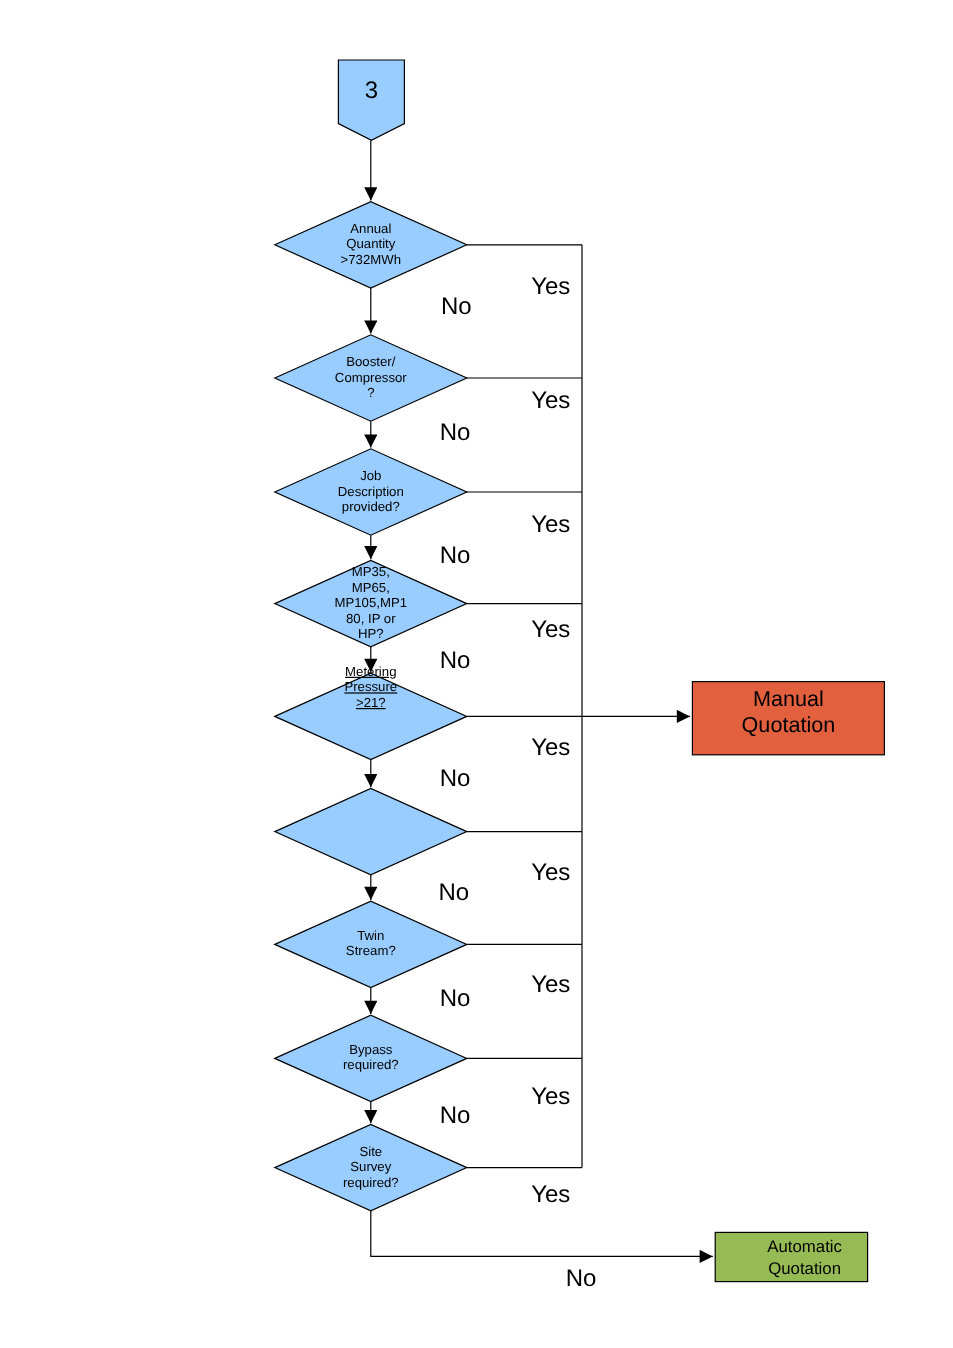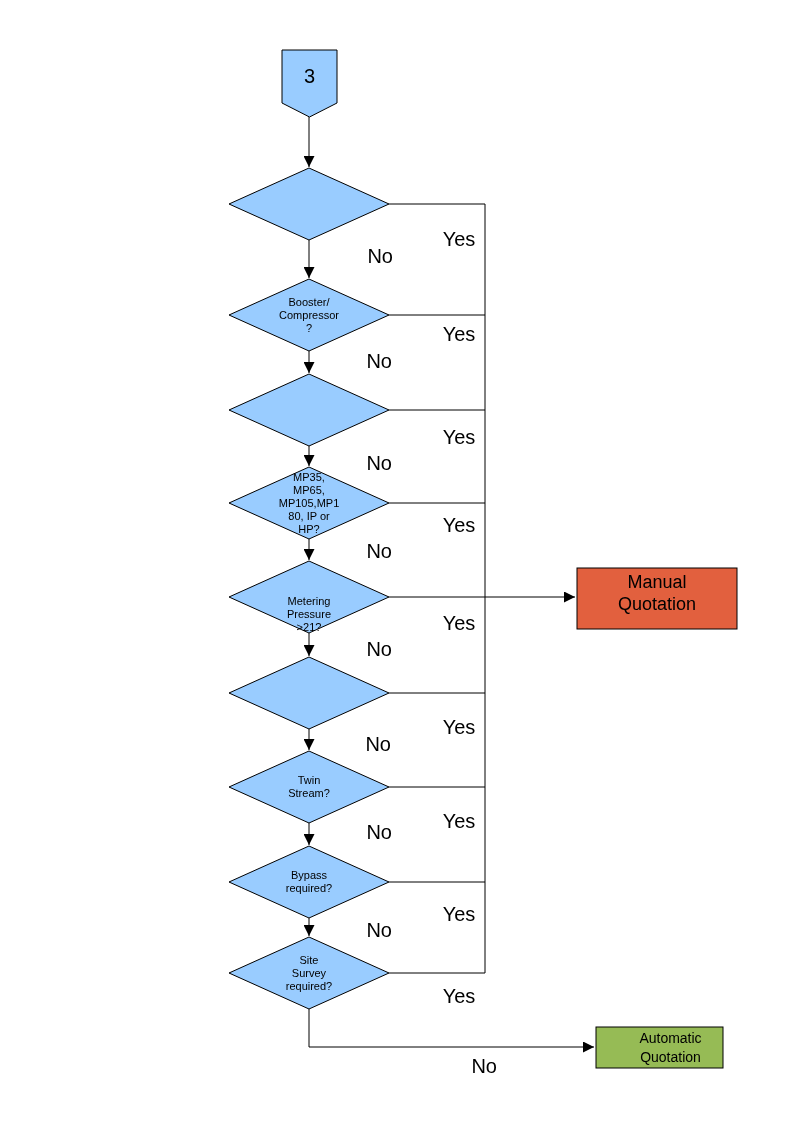--- a/index.html
+++ b/index.html
@@ -92,29 +92,35 @@
     <line x1="485" y1="597" x2="575" y2="597" marker-end="url(#arrow)"></line>
 
     <polyline points="309,1009 309,1047 594,1047" marker-end="url(#arrow)"></polyline>
 
     <rect class="node" x="577" y="568" width="160" height="61" fill="#e2603e"></rect>
     <rect class="node" x="596" y="1027" width="127" height="41" fill="#96bb55"></rect>
   </svg>
 
   <div class="lbl connector-label" style="left:282px; top:50px;">3</div>
 
+  <div class="lbl decision-label" style="left:234px; top:168px;">Annual
+Quantity
+&gt;732MWh</div>
   <div class="lbl decision-label" style="left:234px; top:279px;">Booster/
 Compressor
 ?</div>
+  <div class="lbl decision-label" style="left:234px; top:374px;">Job
+Description
+provided?</div>
   <div class="lbl decision-label" style="left:234px; top:467px;">MP35,
 MP65,
 MP105,MP1
 80, IP or
 HP?</div>
-  <div class="lbl decision-label" style="left:234px; top:578px;">Metering
+  <div class="lbl decision-label" style="left:234px; top:537px;text-decoration:underline;">Metering
 Pressure
 &gt;21?</div>
   <div class="lbl decision-label" style="left:234px; top:751px;">Twin
 Stream?</div>
   <div class="lbl decision-label" style="left:234px; top:846px;">Bypass
 required?</div>
   <div class="lbl decision-label" style="left:234px; top:937px;">Site
 Survey
 required?</div>
 

